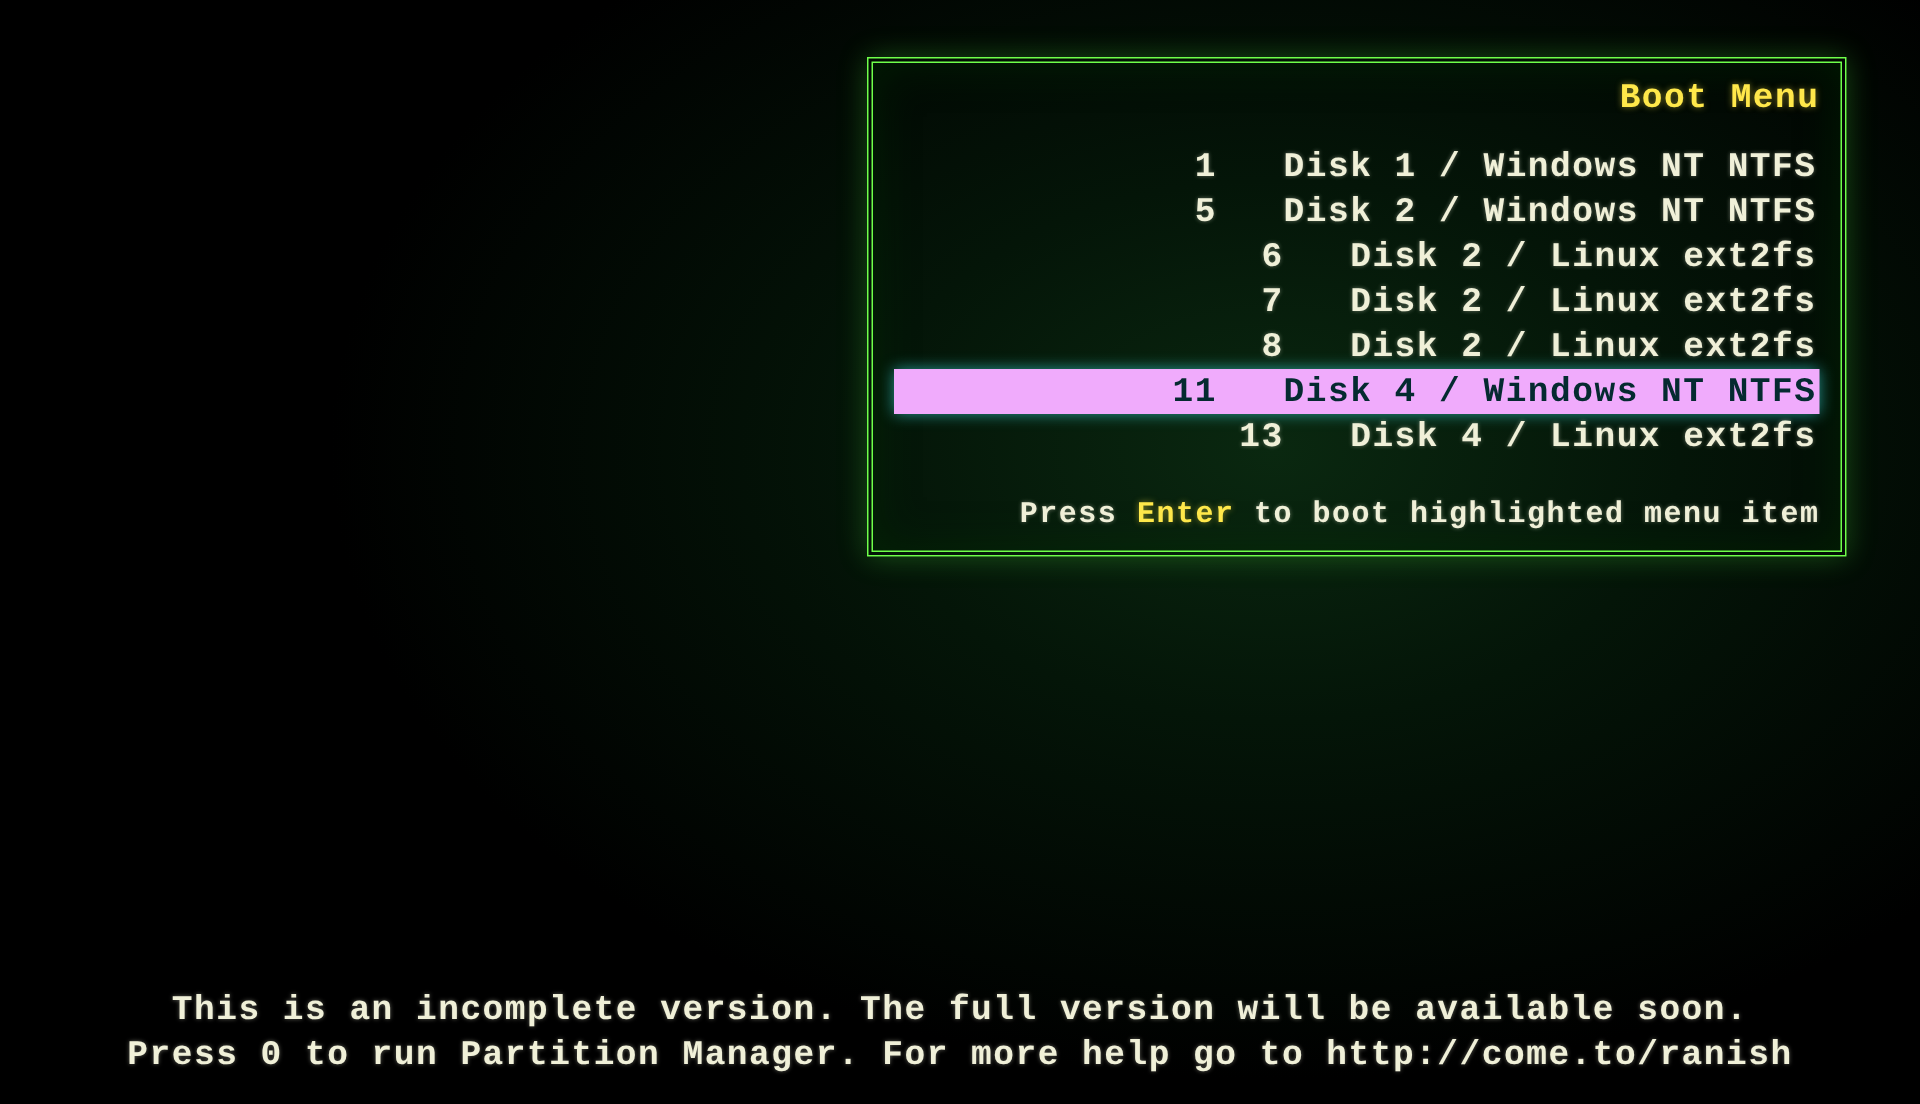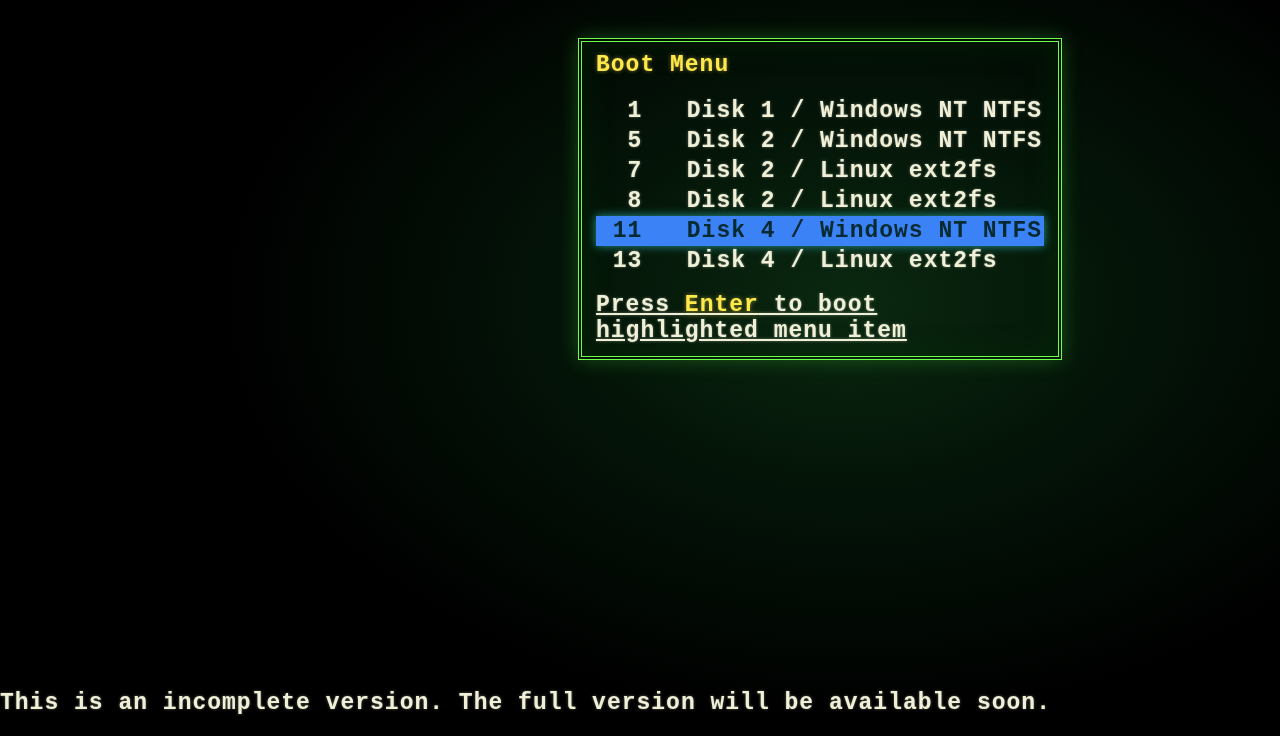--- a/index.html
+++ b/index.html
@@ -14,88 +14,90 @@
     background: radial-gradient(ellipse 900px 600px at 850px 300px, #0a2810 0%, #041508 30%, #000 70%);
     font-family: "Courier New", Courier, monospace;
     font-weight: bold;
     overflow: hidden;
     position: relative;
   }
   .boot-box {
     position: absolute;
     top: 38px;
     left: 578px;
-    width: 484px;
+    width: 653px;
     border: 4px double #6fff4a;
     padding: 10px 14px 12px 14px;
     box-shadow: 0 0 18px rgba(90,255,70,0.25), inset 0 0 30px rgba(0,60,0,0.4);
+    text-align: right;
   }
   .boot-title {
     color: #ffe84a;
     font-size: 23px;
     letter-spacing: 1px;
     margin-bottom: 18px;
     text-shadow: 0 0 4px rgba(255,230,70,0.5);
   }
   .items {
-    margin-bottom: 16px;
+    margin-bottom: 26px;
   }
   .menu-item {
     font-size: 23px;
     line-height: 30px;
     color: #f0f0d8;
     white-space: pre;
     letter-spacing: 1px;
     text-shadow: 0 0 3px rgba(240,240,220,0.4);
     cursor: pointer;
     padding: 0 2px;
   }
   .menu-item.selected {
-    background: #3b82f6;
+    background: #f0abfc;
     color: #052a30;
     text-shadow: none;
     box-shadow: 0 0 10px rgba(60,232,232,0.6);
   }
   .hint-line {
-    font-size: 23px;
+    font-size: 20px;
     color: #f0f0d8;
     letter-spacing: 1px;
     text-shadow: 0 0 3px rgba(240,240,220,0.4);
-    text-decoration: underline;
   }
   .hint-line .enter-key {
     color: #ffe84a;
     text-shadow: 0 0 4px rgba(255,230,70,0.5);
   }
   .footer {
     position: absolute;
     bottom: 18px;
     left: 0;
     right: 0;
-    text-align: left;
+    text-align: center;
     font-size: 23px;
     color: #f0f0d8;
     line-height: 30px;
     letter-spacing: 1px;
     text-shadow: 0 0 3px rgba(240,240,220,0.4);
   }
 </style>
 </head>
 <body>
 
 <div class="boot-box">
   <div class="boot-title">Boot Menu</div>
   <div class="items">
       <div class="menu-item">  1   Disk 1 / Windows NT NTFS</div>
       <div class="menu-item">  5   Disk 2 / Windows NT NTFS</div>
+      <div class="menu-item">  6   Disk 2 / Linux ext2fs</div>
       <div class="menu-item">  7   Disk 2 / Linux ext2fs</div>
       <div class="menu-item">  8   Disk 2 / Linux ext2fs</div>
       <div class="menu-item selected"> 11   Disk 4 / Windows NT NTFS</div>
       <div class="menu-item"> 13   Disk 4 / Linux ext2fs</div>
     </div>
   <div class="hint-line">
     <span>Press </span><span class="enter-key">Enter</span><span> to boot highlighted menu item</span>
   </div>
 </div>
 
 <div class="footer">
   <div>This is an incomplete version. The full version will be available soon.</div>
+  <div>Press 0 to run Partition Manager. For more help go to http://come.to/ranish</div>
 </div>
 
 </body></html>

